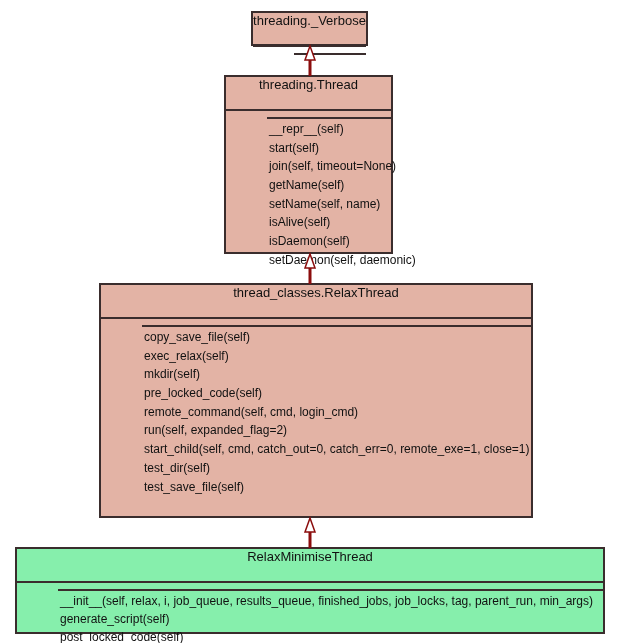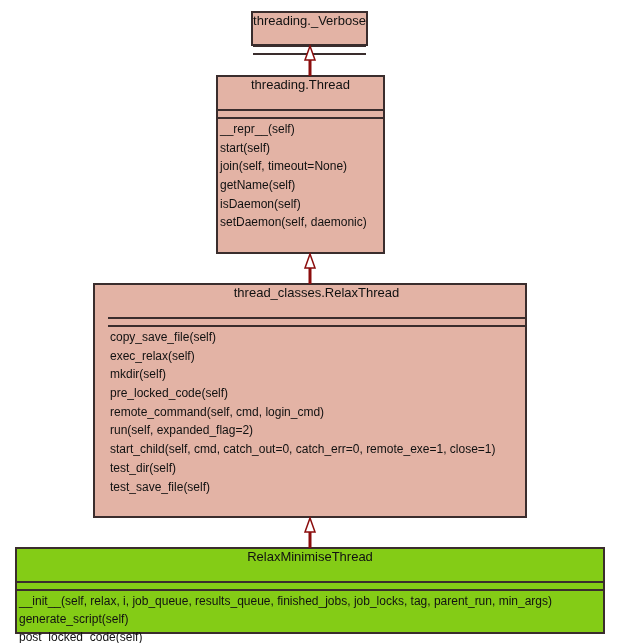--- a/index.html
+++ b/index.html
@@ -1,50 +1,52 @@
 <!DOCTYPE html>
 <html><head>
   <meta charset="utf-8">
   <style>
     html, body { margin: 0; padding: 0; background: #ffffff; }
     body { width: 619px; height: 643px; position: relative; overflow: hidden;
            font-family: "Liberation Sans", "DejaVu Sans", sans-serif; }
     .cls { position: absolute; box-sizing: border-box; border: 2px solid #3a2d2d; background: #e3b3a5; }
-    .cls.pink { background: #84cc16; }
+    .cls.pink { background: #86efac; }
     .cls-title { text-align: center; font-size: 13px; line-height: 16px; height: 32px; color: #111; white-space: nowrap; overflow: hidden; }
     .cls-attrs { border-top: 2px solid #3a2d2d; height: 6px; }
-    .cls-methods { border-top: 2px solid #3a2d2d; padding: 1px 0 0 2px; }
+    .cls-methods { border-top: 2px solid #3a2d2d; padding: 1px 0 0 2px; margin-left: 41px; }
     .cls-methods.empty { height: 7px; padding: 0; }
     .method { font-size: 12px; line-height: 18.7px; height: 18.7px; color: #111; white-space: nowrap; }
     .pink .method { line-height: 18px; height: 18px; }
     .arrow { position: absolute; }
   </style>
 </head>
 <body>
 
 <div class="cls" style="left:251px; top:11px; width:117px; height:35px;">
   <div class="cls-title">threading._Verbose</div>
   <div class="cls-attrs"></div>
   <div class="cls-methods empty"></div>
 </div>
 
-<div class="cls" style="left:216px; top:75px; width:169px; height:179px;">
+<div class="cls" style="left:224px; top:75px; width:169px; height:179px;">
   <div class="cls-title">threading.Thread</div>
   <div class="cls-attrs"></div>
   <div class="cls-methods">
     <div class="method">__repr__(self)</div>
     <div class="method">start(self)</div>
     <div class="method">join(self, timeout=None)</div>
     <div class="method">getName(self)</div>
+    <div class="method">setName(self, name)</div>
+    <div class="method">isAlive(self)</div>
     <div class="method">isDaemon(self)</div>
     <div class="method">setDaemon(self, daemonic)</div>
   </div>
 </div>
 
-<div class="cls" style="left:93px; top:283px; width:434px; height:235px;padding-left:13px;">
+<div class="cls" style="left:99px; top:283px; width:434px; height:235px;">
   <div class="cls-title">thread_classes.RelaxThread</div>
   <div class="cls-attrs"></div>
   <div class="cls-methods">
     <div class="method">copy_save_file(self)</div>
     <div class="method">exec_relax(self)</div>
     <div class="method">mkdir(self)</div>
     <div class="method">pre_locked_code(self)</div>
     <div class="method">remote_command(self, cmd, login_cmd)</div>
     <div class="method">run(self, expanded_flag=2)</div>
     <div class="method">start_child(self, cmd, catch_out=0, catch_err=0, remote_exe=1, close=1)</div>

